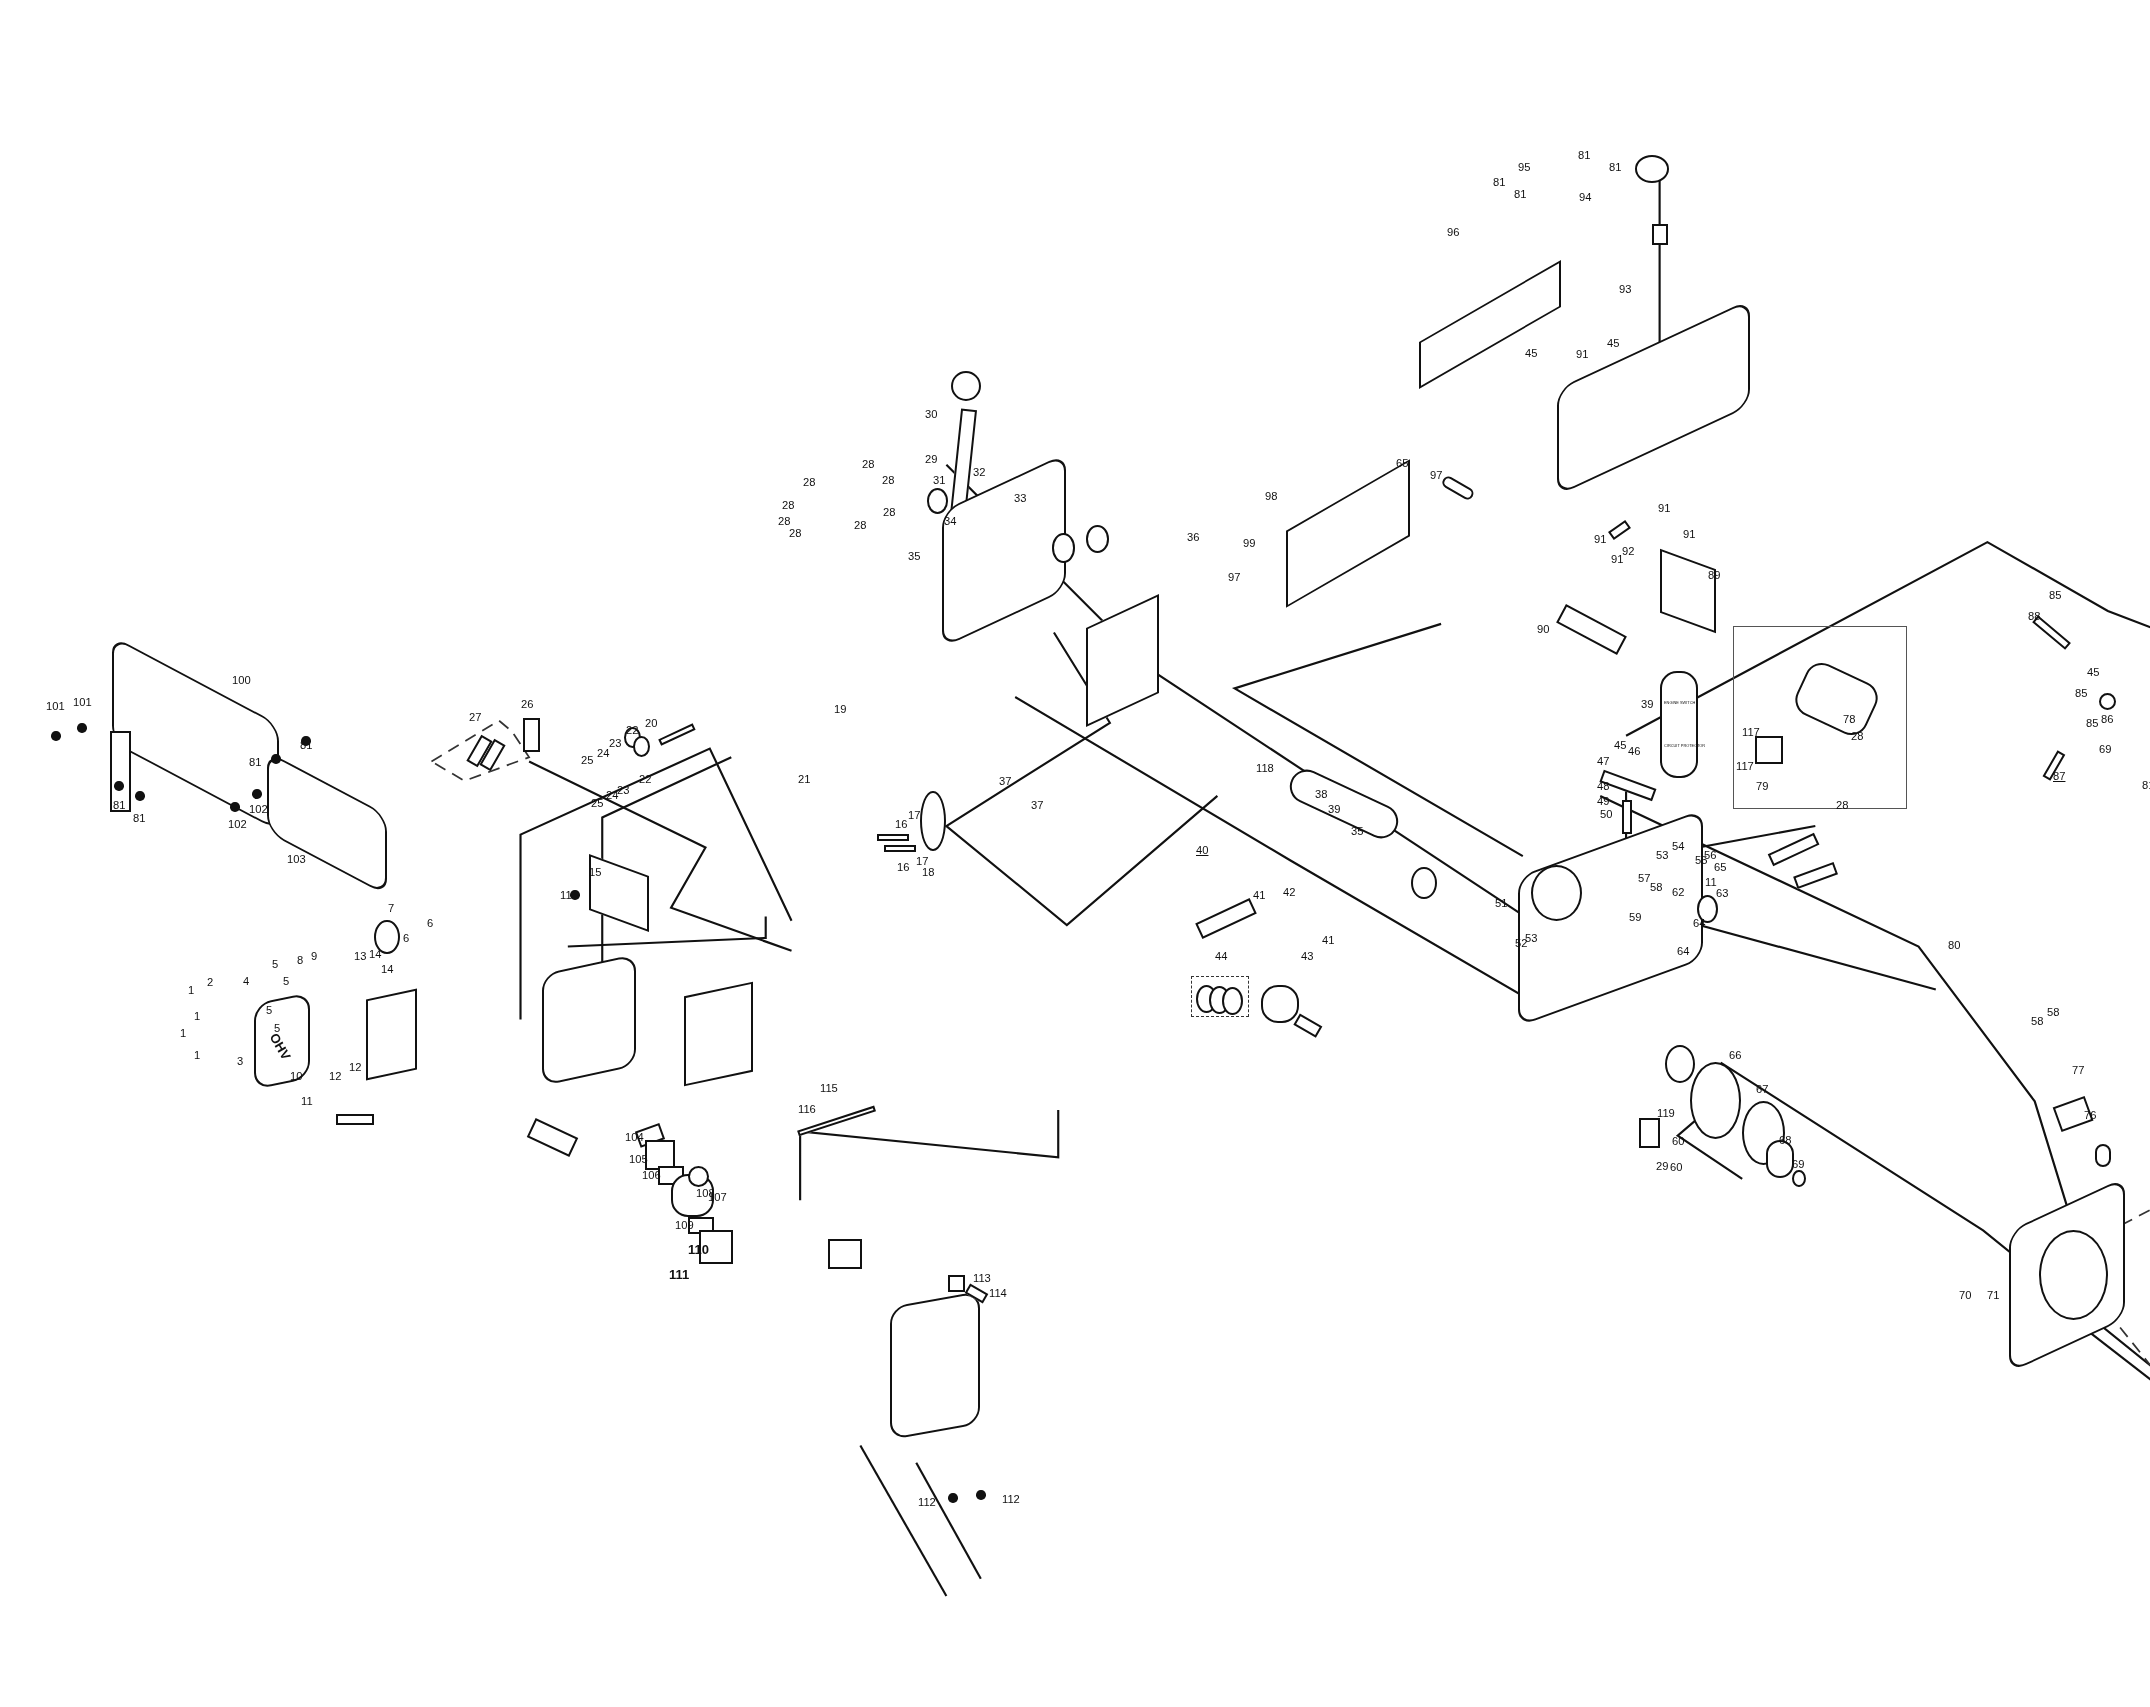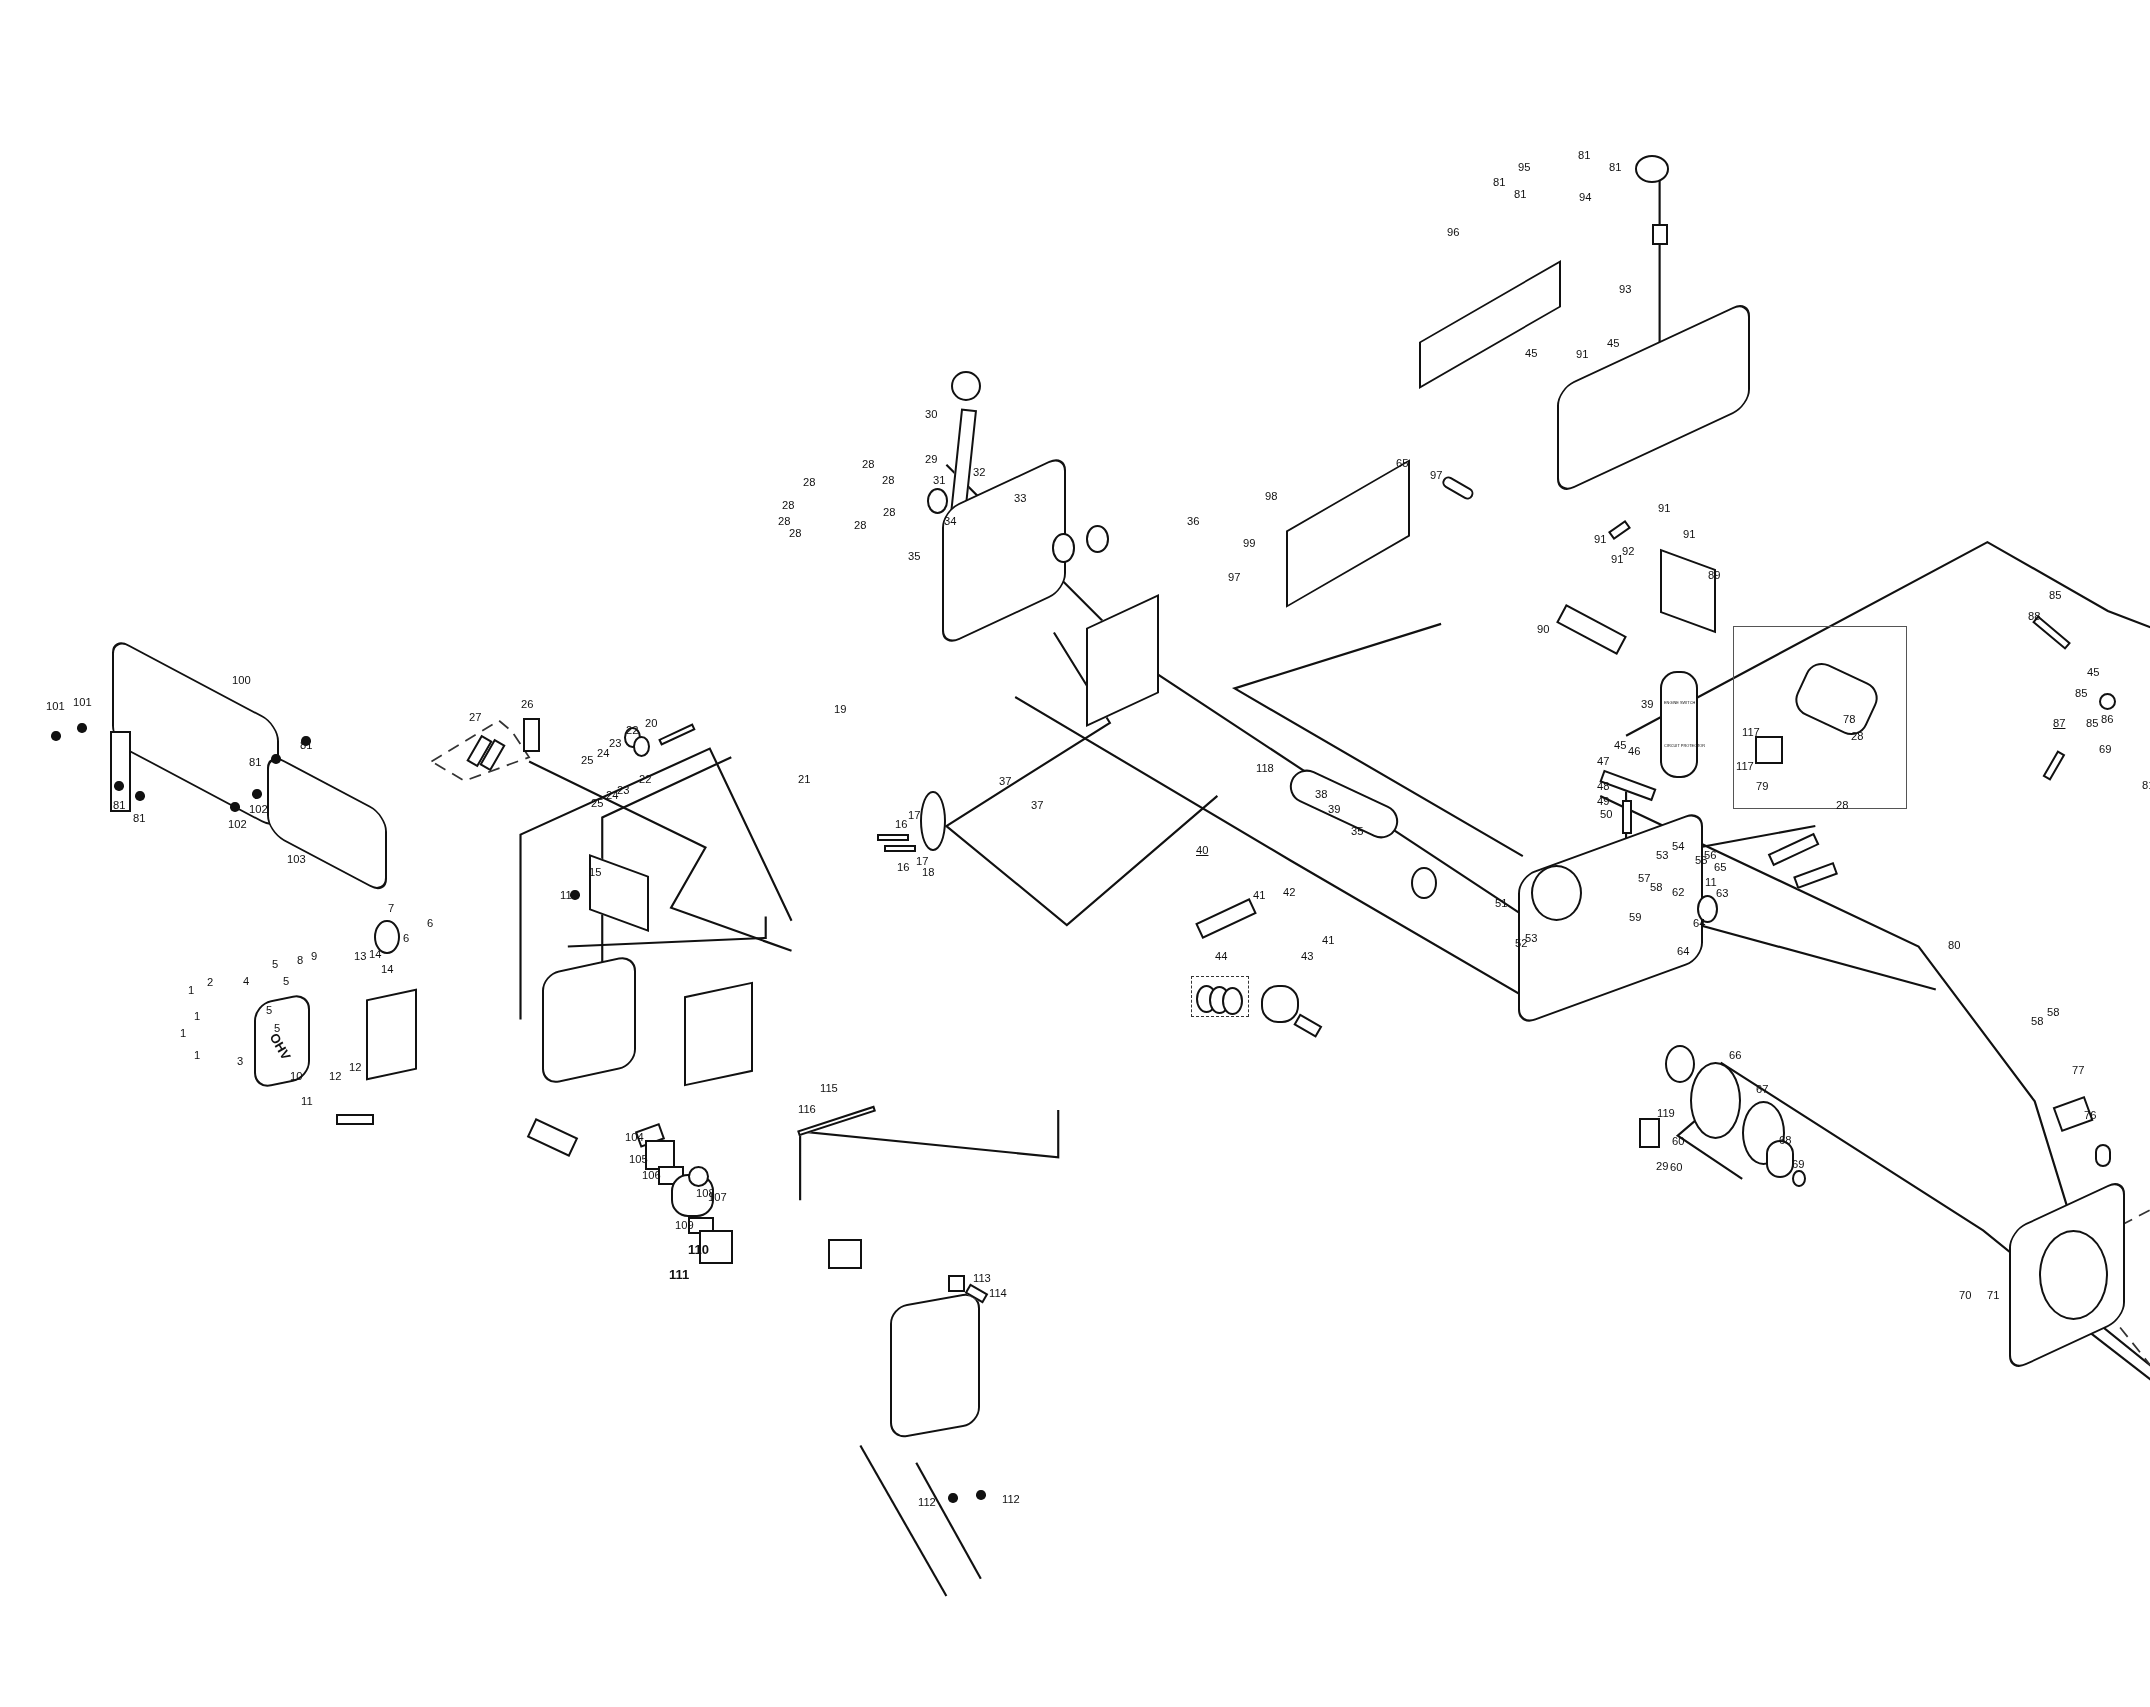--- a/index.html
+++ b/index.html
@@ -185,21 +185,21 @@
   <span class="lbl" style="left:782px;top:500px;">28</span>
   <span class="lbl" style="left:883px;top:507px;">28</span>
   <span class="lbl" style="left:778px;top:516px;">28</span>
   <span class="lbl" style="left:854px;top:520px;">28</span>
   <span class="lbl" style="left:789px;top:528px;">28</span>
   <span class="lbl" style="left:933px;top:475px;">31</span>
   <span class="lbl" style="left:973px;top:467px;">32</span>
   <span class="lbl" style="left:1014px;top:493px;">33</span>
   <span class="lbl" style="left:944px;top:516px;">34</span>
   <span class="lbl" style="left:908px;top:551px;">35</span>
-  <span class="lbl" style="left:1187px;top:516px;text-align:right;">36</span>
+  <span class="lbl" style="left:1187px;top:532px;text-align:right;">36</span>
 
   <div class="part round" style="left:920px;top:791px;width:21.5px;height:56px;"></div>
   <div class="part" style="left:877px;top:834px;width:28px;height:2.6px;"></div>
   <div class="part" style="left:884px;top:845px;width:28px;height:2.6px;"></div>
   <span class="lbl" style="left:895px;top:819px;">16</span>
   <span class="lbl" style="left:897px;top:862px;">16</span>
   <span class="lbl" style="left:908px;top:810px;">17</span>
   <span class="lbl" style="left:916px;top:856px;">17</span>
   <span class="lbl" style="left:922px;top:867px;">18</span>
   <span class="lbl" style="left:999px;top:776px;">37</span>
@@ -335,19 +335,19 @@
 
   <div class="part" style="left:2030px;top:628px;width:39px;height:5.2px;transform:rotate(40deg);"></div>
   <div class="part" style="left:2039px;top:761px;width:26px;height:5.2px;transform:rotate(-60deg);"></div>
   <div class="part round" style="left:2099px;top:693px;width:13px;height:13px;"></div>
   <span class="lbl" style="left:2049px;top:590px;">85</span>
   <span class="lbl" style="left:2075px;top:688px;">85</span>
   <span class="lbl" style="left:2086px;top:718px;">85</span>
   <span class="lbl" style="left:2028px;top:611px;">88</span>
   <span class="lbl" style="left:2087px;top:667px;">45</span>
   <span class="lbl" style="left:2101px;top:714px;">86</span>
-  <span class="lbl" style="left:2053px;top:718px;text-decoration:underline;">87</span>
+  <span class="lbl" style="left:2053px;top:771px;text-decoration:underline;">87</span>
   <span class="lbl" style="left:2099px;top:744px;">69</span>
 
   <span class="lbl" style="left:2142px;top:780px;">81</span>
 
 </div>
 
 
 </body></html>

